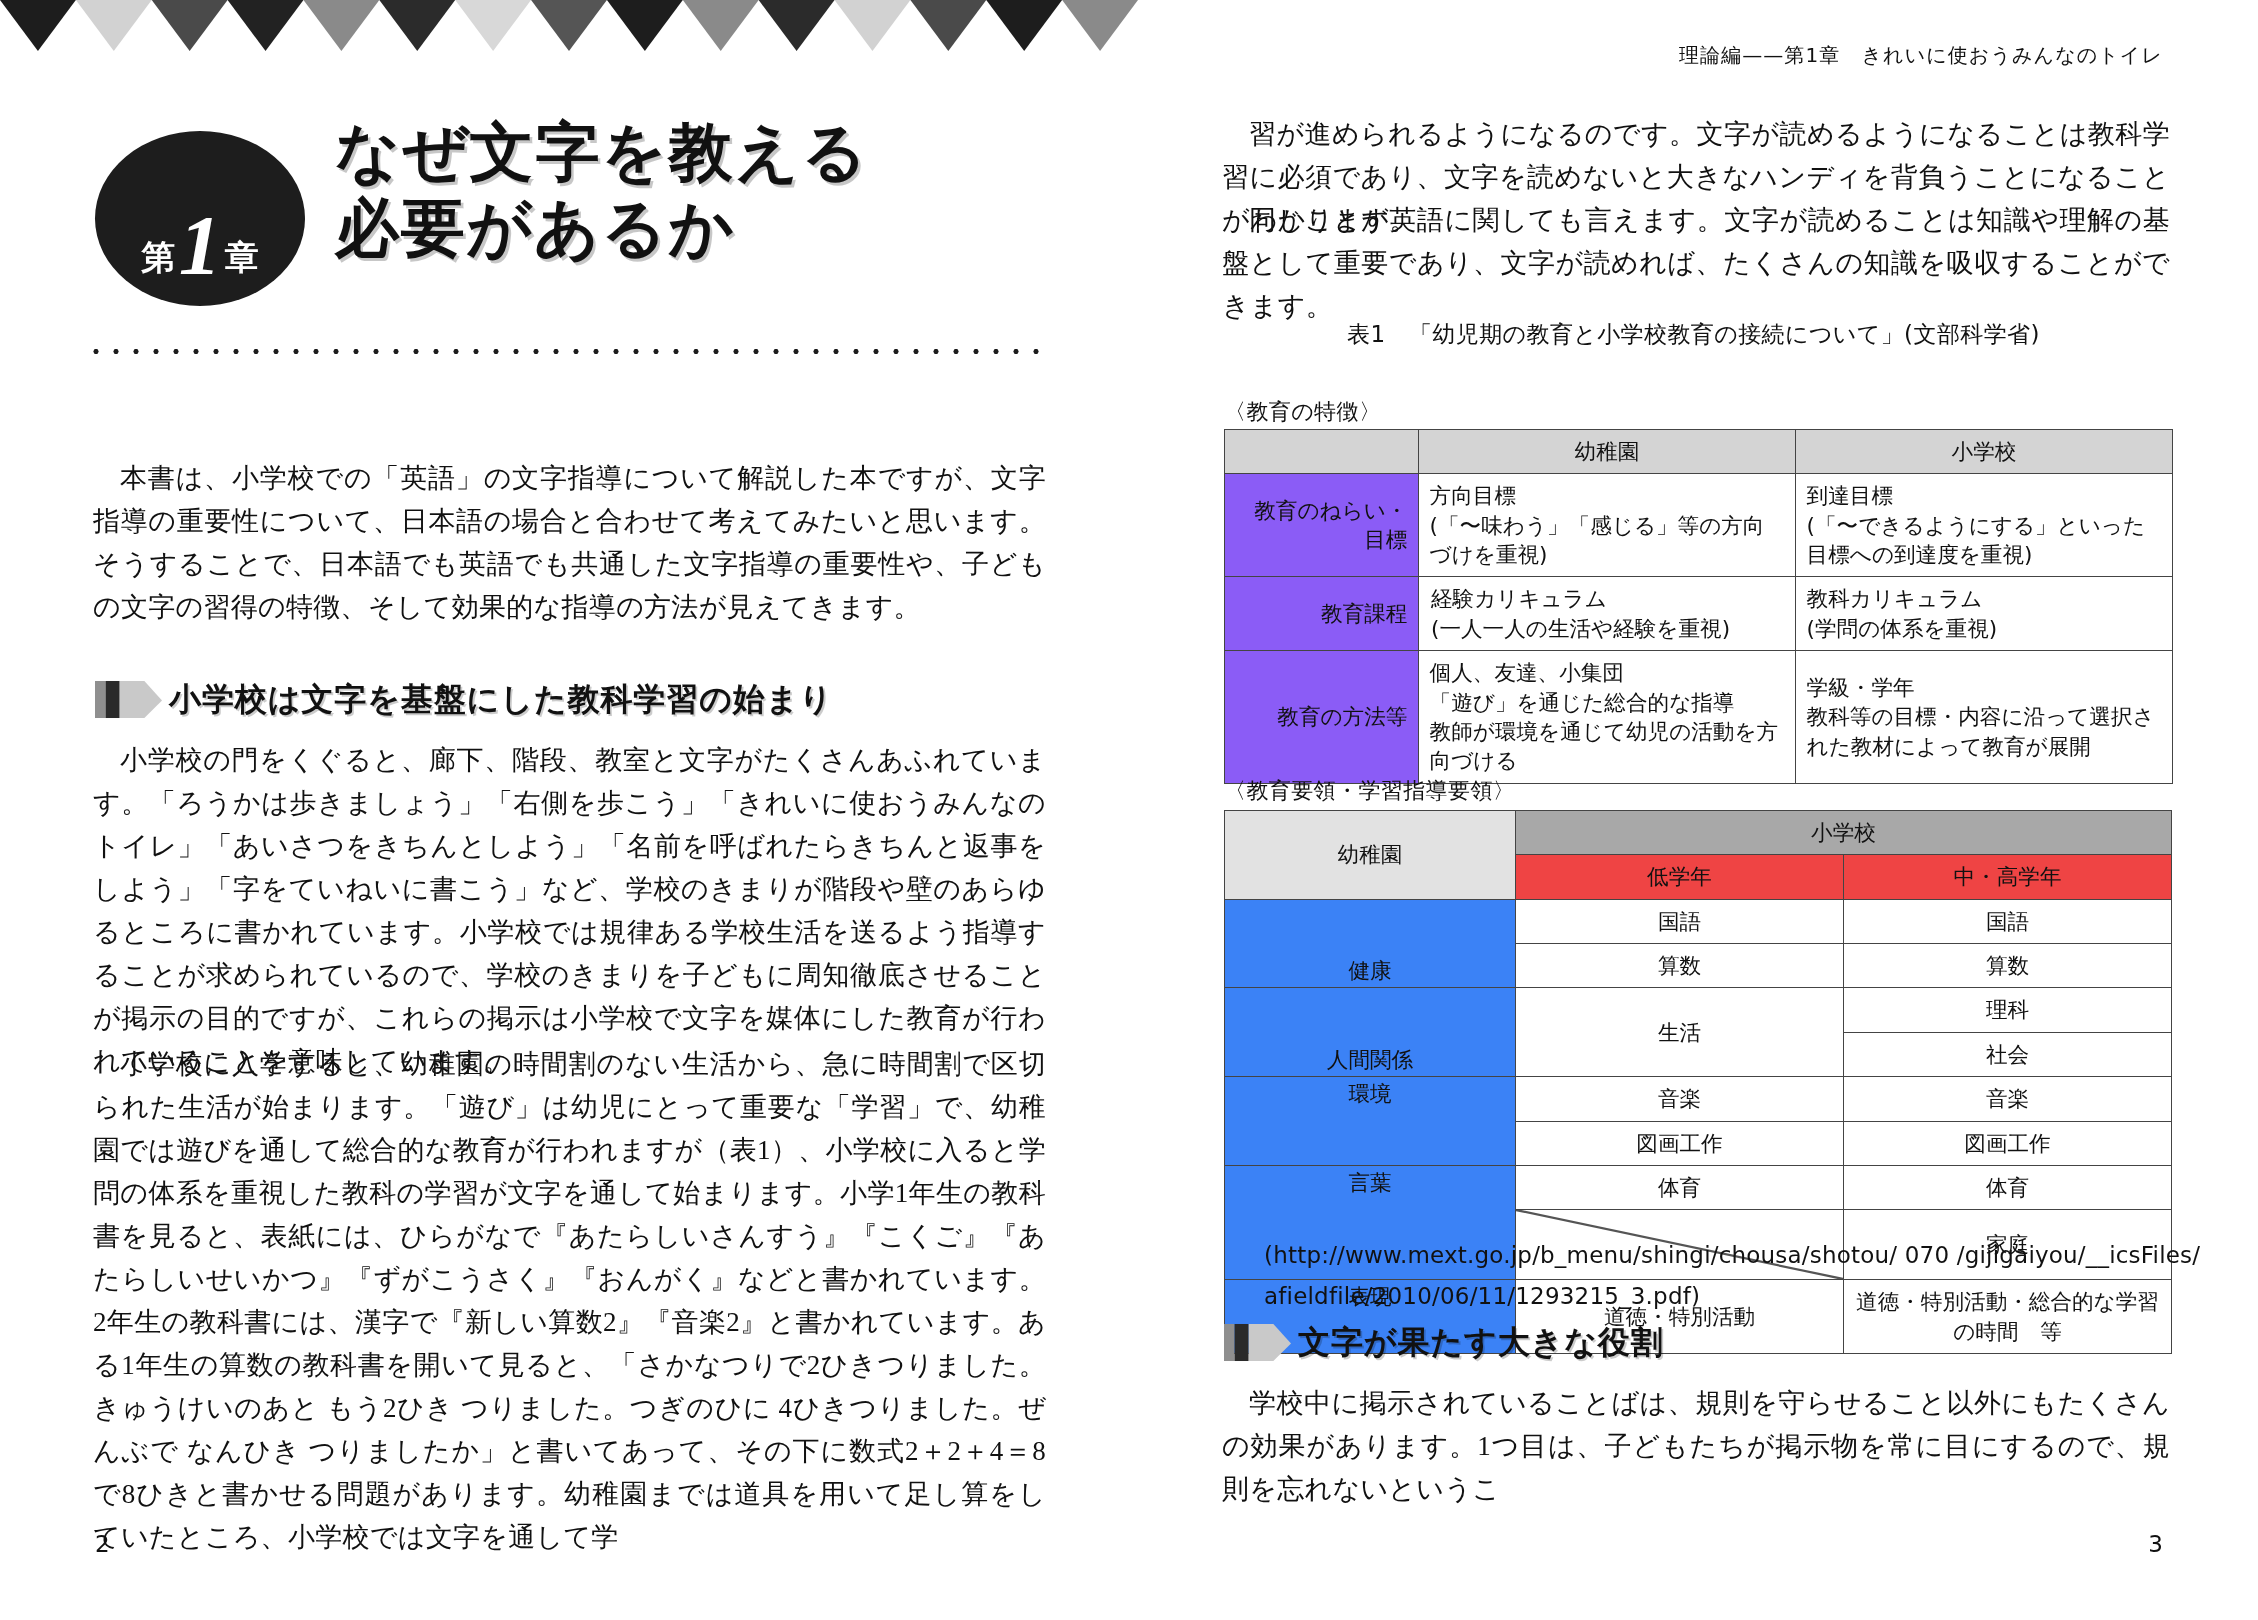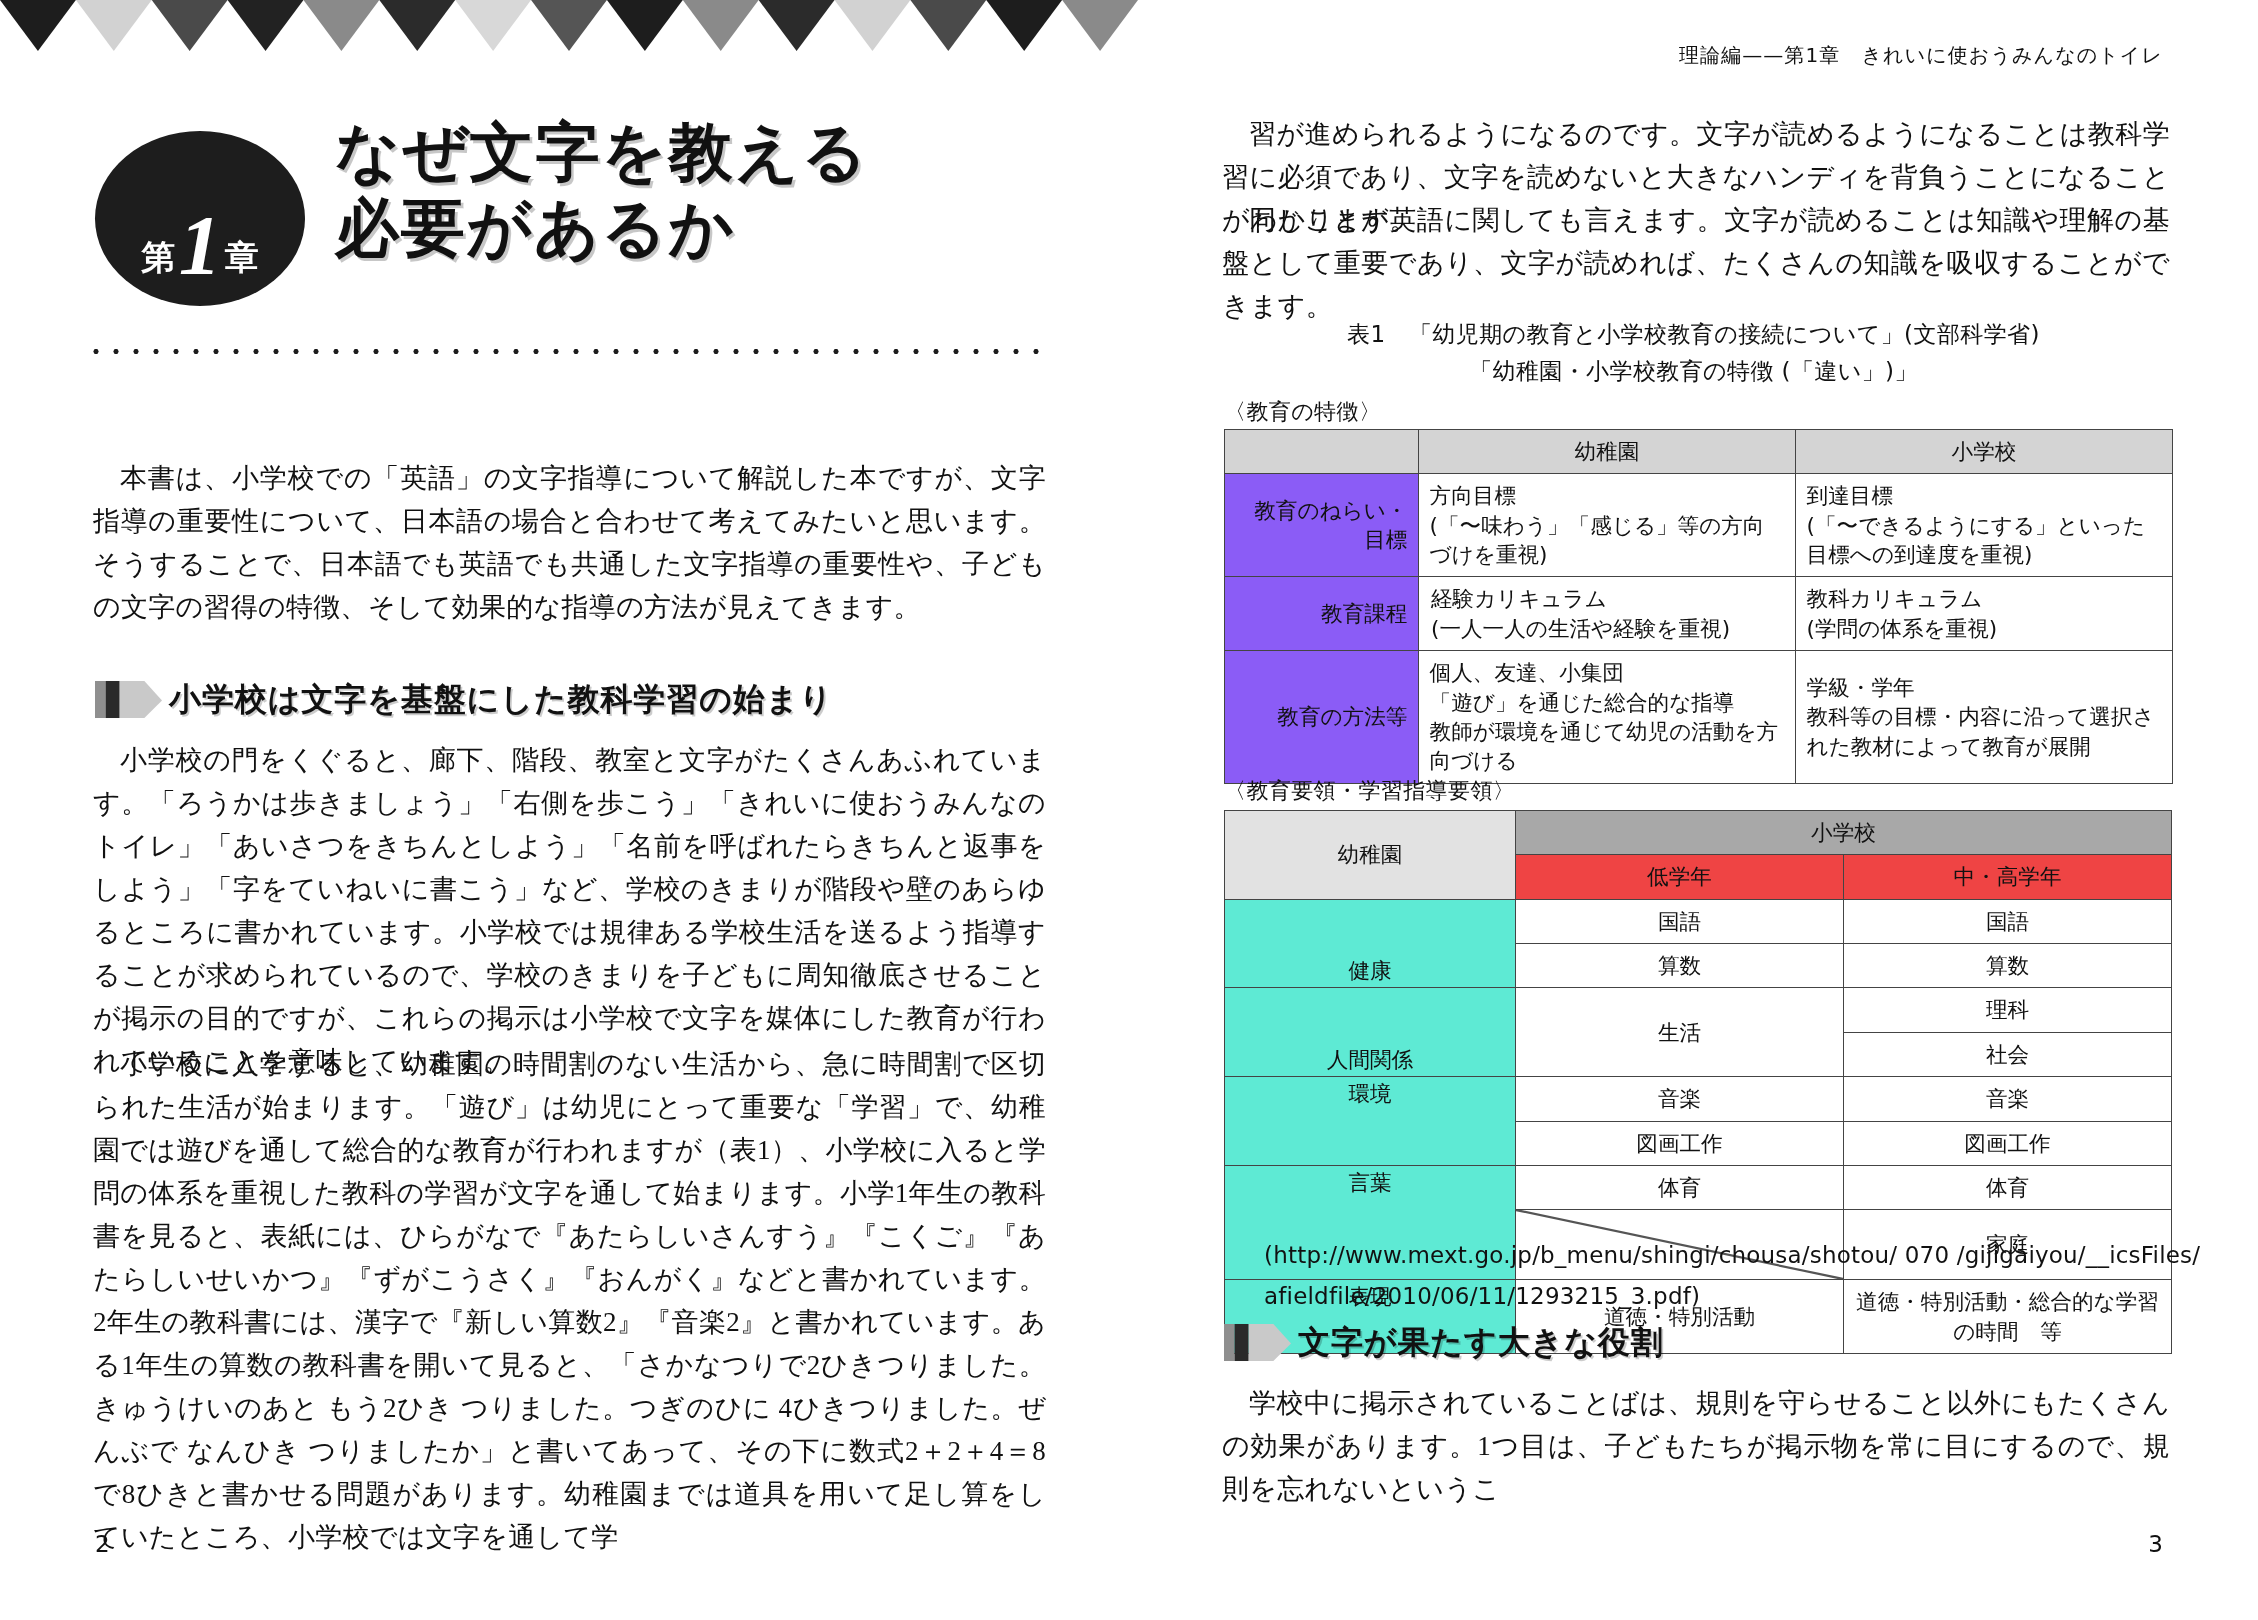--- a/index.html
+++ b/index.html
@@ -200,21 +200,21 @@
     font-weight: normal;
     line-height: 1.36;
   }
   .hdr-gray { background: #d4d4d4; text-align: center; }
   .hdr-gray-dark { background: #a8a8a8; text-align: center; }
   .hdr-gray-mid { background: #ef4444; text-align: center; }
   .hdr-gray-light { background: #e2e2e2; text-align: center; }
   .rowlabel { background: #8b5cf6; text-align: right; }
   .cell-left { text-align: left; }
   .cell-center { text-align: center; }
-  .cell-white { background: #5eead4; }
+  .cell-white { background: #3b82f6; }
   .diag-cell { position: relative; padding: 0; height: 55px; }
 
   .url-note {
     position: absolute;
     font-family: "DejaVu Sans", "Liberation Sans", sans-serif;
     font-size: 23px;
     line-height: 41px;
     letter-spacing: 0.2px;
     color: #111;
   }
@@ -290,21 +290,20 @@
 
     <div class="col-text" style="left:93px; top:113px; width:948px;">
       <p>習が進められるようになるのです。文字が読めるようになることは教科学習に必須であり、文字を読めないと大きなハンディを背負うことになることがわかります。</p>
     </div>
 
     <div class="col-text" style="left:93px; top:199px; width:948px;">
       <p>同じことが英語に関しても言えます。文字が読めることは知識や理解の基盤として重要であり、文字が読めれば、たくさんの知識を吸収することができます。</p>
     </div>
 
     <div class="tbl-caption" style="top:319px;">表1　「幼児期の教育と小学校教育の接続について」(文部科学省)</div>
-    <div class="tbl-caption" style="top:356px;">「幼稚園・小学校教育の特徴 (「違い」)」</div>
 
     <div class="tbl-subcaption" style="left:95px; top:397px;">〈教育の特徴〉</div>
 
     <table class="doc-table" style="left:95px; top:429px; width:948px;">
       <colgroup>
         <col style="width:194px">
         <col style="width:377px">
         <col style="width:377px">
       </colgroup>
       <tbody>

